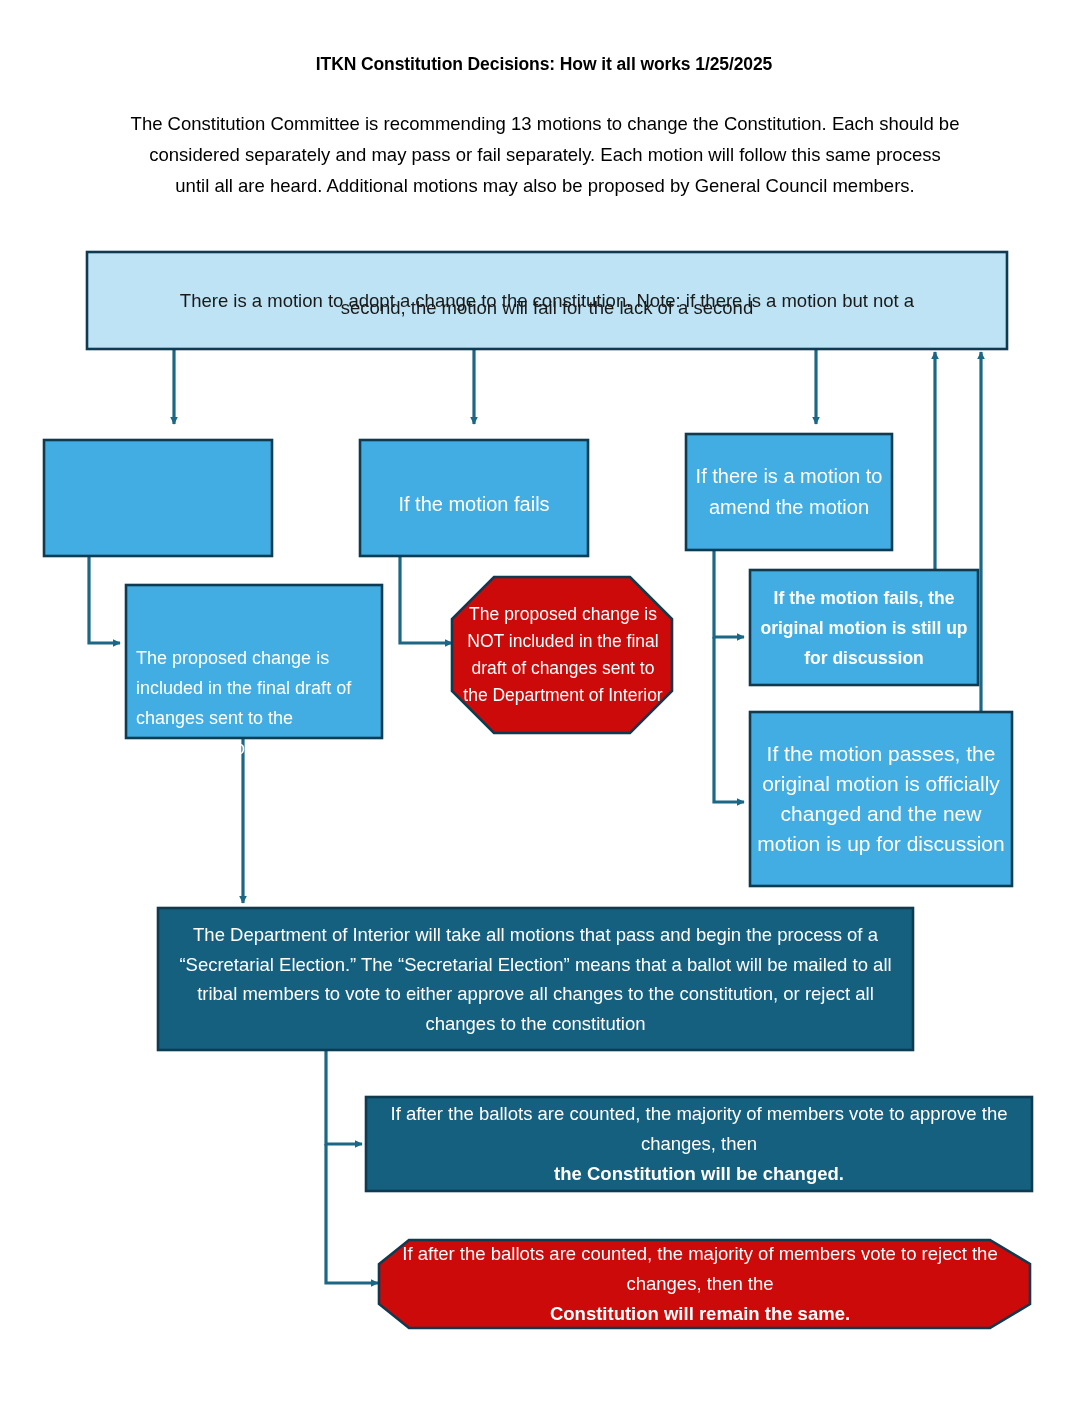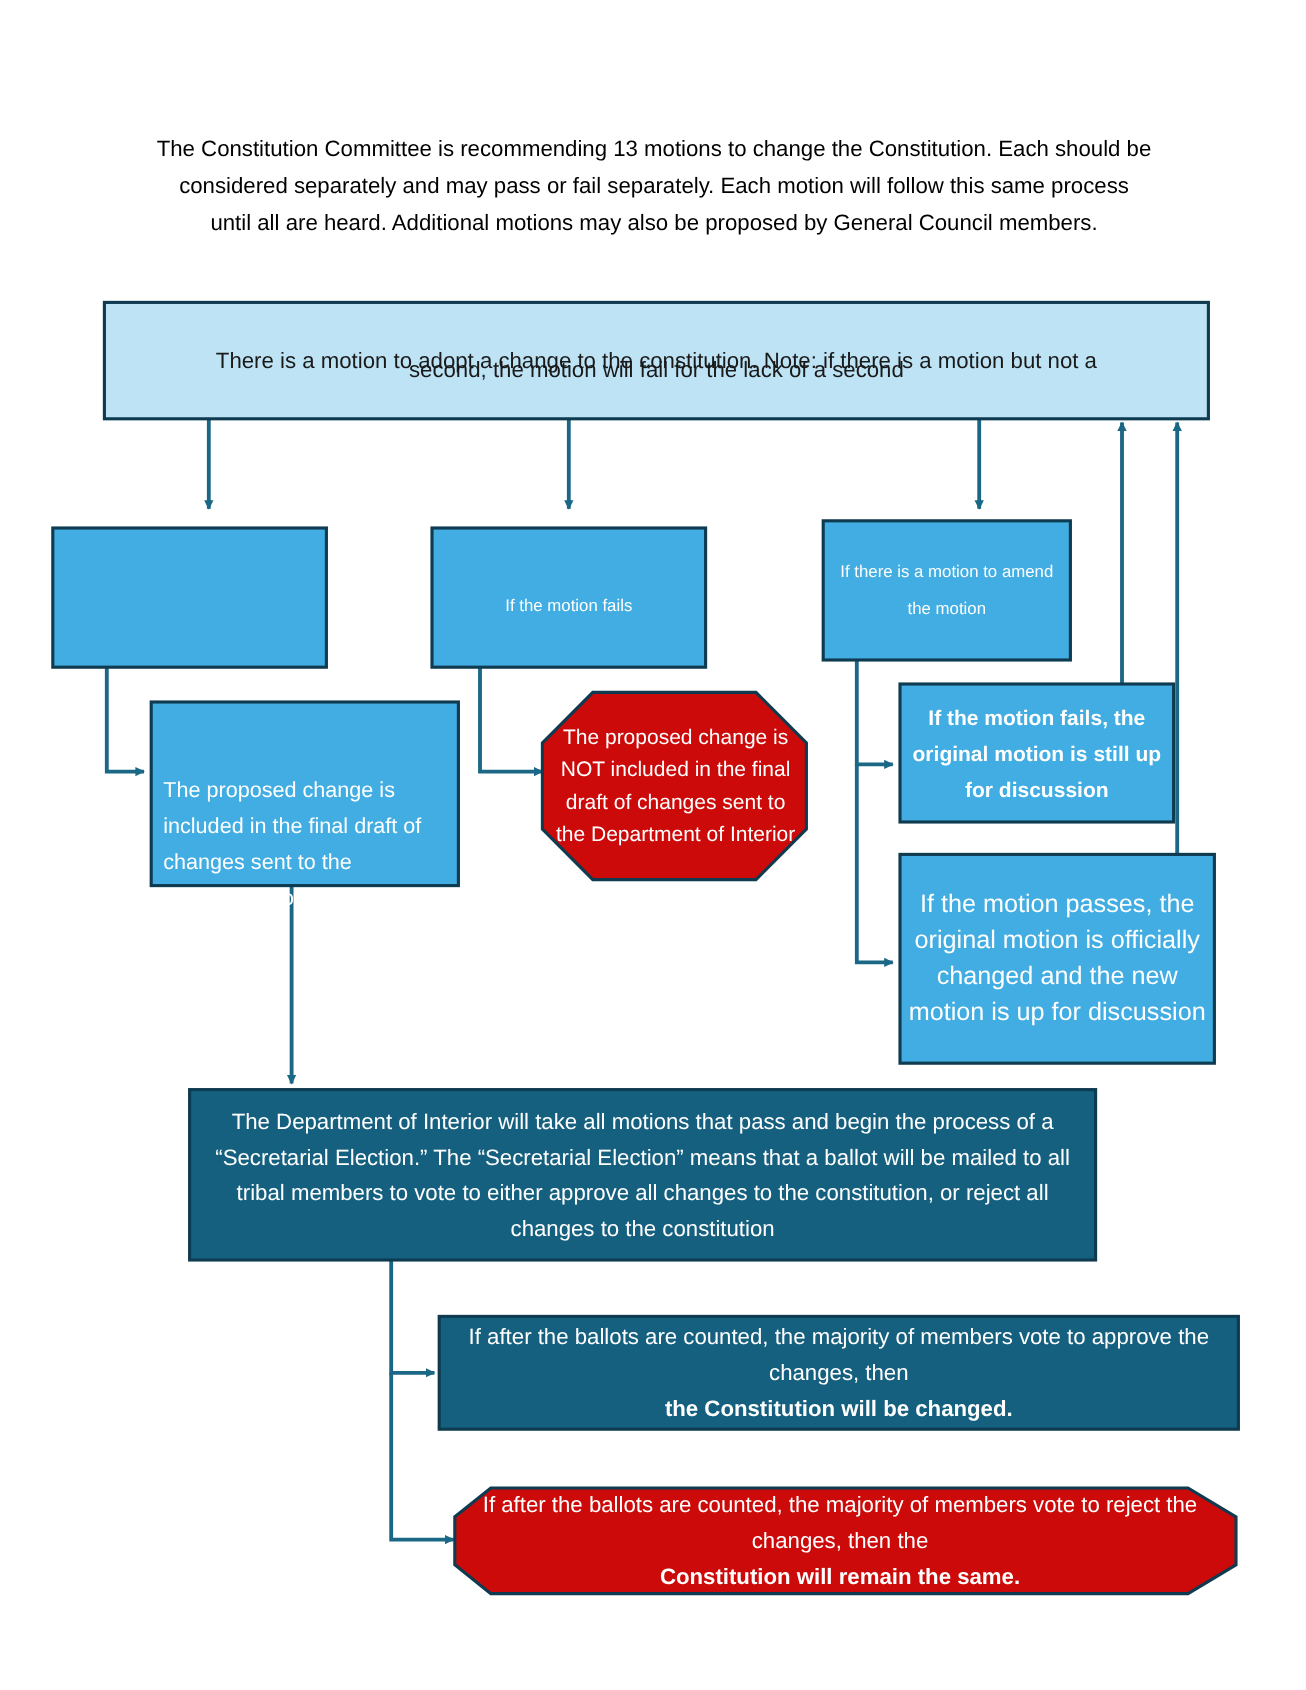--- a/index.html
+++ b/index.html
@@ -58,20 +58,21 @@
   .node-label span { display: block; width: 100%; }
   .lbl-dark { color: #1a1a1a; }
   .lbl-white { color: #ffffff; }
   b { font-weight: bold; }
 </style>
 </head>
 <body>
 
 <div id="page">
 
+  <div class="doc-title">ITKN Constitution Decisions: How it all works 1/25/2025</div>
   <div class="intro">The Constitution Committee is recommending 13 motions to change the Constitution. Each should be considered separately and may pass or fail separately. Each motion will follow this same process until all are heard. Additional motions may also be proposed by General Council members.</div>
 
   <svg class="flow" viewBox="0 0 1088 1408">
     <defs>
       <marker id="arrowhead" markerWidth="9" markerHeight="9" refX="7.2" refY="4.5" orient="auto" markerUnits="userSpaceOnUse">
         <path d="M0,0.6 L8,4.5 L0,8.4 z" fill="#1b6786"></path>
       </marker>
     </defs>
 
     <g fill="none" stroke="#1b6786" stroke-width="3.2">
@@ -123,25 +124,25 @@
   </svg>
 
   <div class="node-label lbl-dark" style="left:97px; top:252px; width:900px; height:97px; font-size:18.5px; line-height:31px;">
     <span>There is a motion to adopt a change to the constitution. Note: if there is a motion but not a</span>
   </div>
   <div class="node-label lbl-dark" style="left:97px; top:292px; width:900px; height:31px; font-size:18.5px; line-height:31px;">
     <span>second, the motion will fail for the lack of a second</span>
   </div>
 
 
-  <div class="node-label lbl-white" style="left:366px; top:440px; width:216px; height:128px; font-size:14px; line-height:28px;">
+  <div class="node-label lbl-white" style="left:366px; top:440px; width:216px; height:128px; font-size:20px; line-height:28px;">
     <span>If the motion fails</span>
   </div>
 
-  <div class="node-label lbl-white" style="left:694px; top:434px; width:190px; height:116px; font-size:14px; line-height:31px;">
+  <div class="node-label lbl-white" style="left:694px; top:434px; width:190px; height:116px; font-size:20px; line-height:31px;">
     <span>If there is a motion to amend the motion</span>
   </div>
 
   <div class="node-label lbl-white" style="left:136px; top:585px; width:240px; height:153px; font-size:18px; line-height:30px; text-align:left;margin-top:41px;">
     <span style="text-align:left;">The proposed change is included in the final draft of changes sent to the Department of Interior</span>
   </div>
 
   <div class="node-label lbl-white" style="left:458px; top:580px; width:210px; height:150px; font-size:17.5px; line-height:27px;">
     <span>The proposed change is NOT included in the final draft of changes sent to the Department of Interior</span>
   </div>

